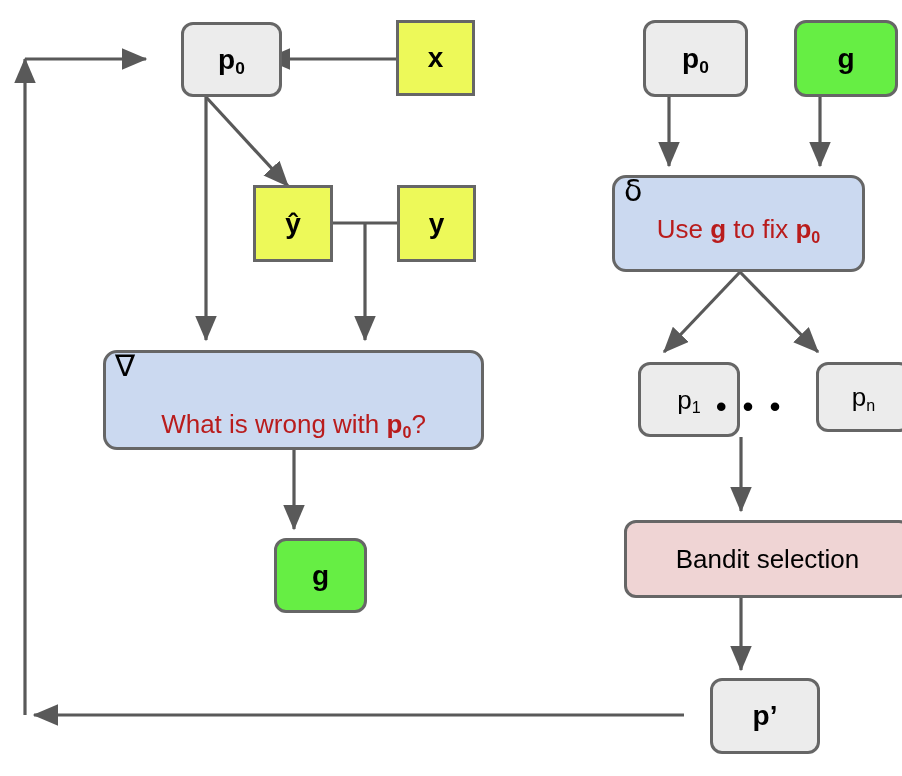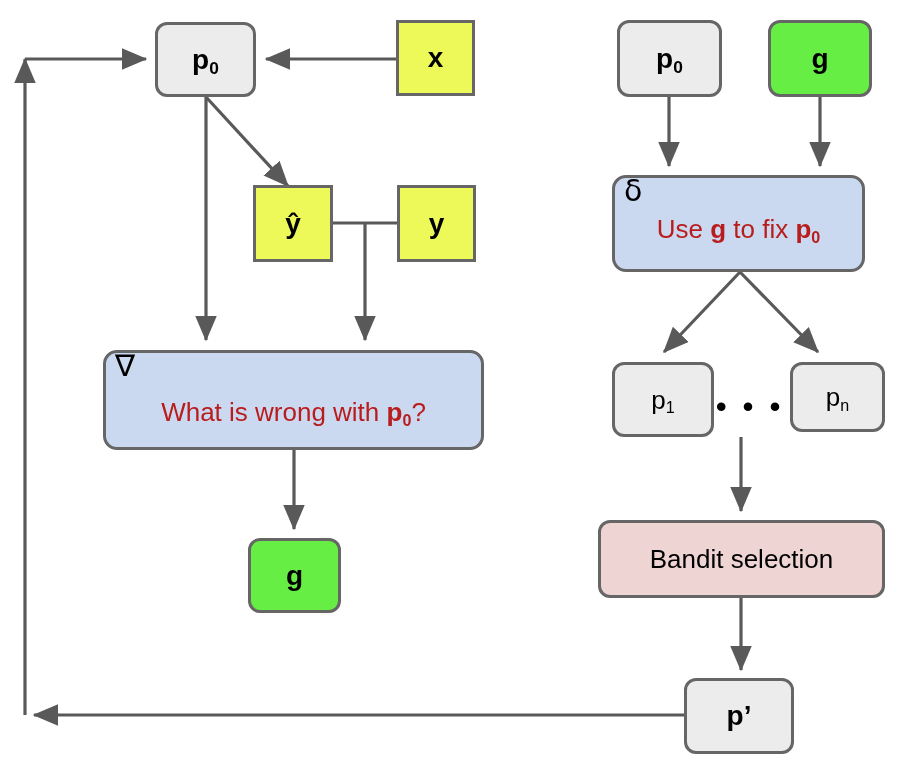--- a/index.html
+++ b/index.html
@@ -28,21 +28,21 @@
   .node {
     position: absolute;
     box-sizing: border-box;
     border: 3px solid #666666;
     display: flex;
     align-items: center;
     justify-content: center;
     color: #000000;
     z-index: 5;
   }
-  .node.rounded { border-radius: 12px; }
+  .node.rounded { border-radius: 12px; margin-left: 26px; }
   .node.sharp   { border-radius: 0; }
 
   .fill-grey  { background: #ececec; }
   .fill-yellow{ background: #edf959; }
   .fill-green { background: #66ee44; }
   .fill-pink  { background: #efd4d4; }
 
   .lbl {
     line-height: 1;
     white-space: nowrap;
@@ -157,21 +157,21 @@
   <div class="node sharp fill-yellow" style="left:253px; top:185px; width:80px; height:77px;">
     <span class="lbl lbl-bold sz-28">ŷ</span>
   </div>
 
   <div class="node sharp fill-yellow" style="left:397px; top:185px; width:79px; height:77px;">
     <span class="lbl lbl-bold sz-28">y</span>
   </div>
 
   <div class="proc" style="left:103px; top:350px; width:381px; height:100px;">
     <span class="op-glyph">∇</span>
-    <span class="proc-text" style="top:44px;">
+    <span class="proc-text" style="top:56px;">
       <span>What is wrong with </span><b><span>p</span><sub>0</sub></b><span>?</span>
     </span>
   </div>
 
   <div class="node rounded fill-green" style="left:248px; top:538px; width:93px; height:75px;">
     <span class="lbl lbl-bold sz-28">g</span>
   </div>
 
   <div class="node rounded fill-grey" style="left:617px; top:20px; width:105px; height:77px;">
     <span class="lbl lbl-bold sz-28"><span>p</span><sub>0</sub></span>

